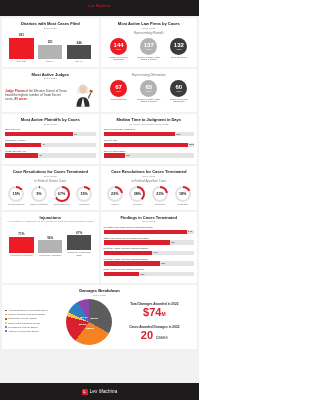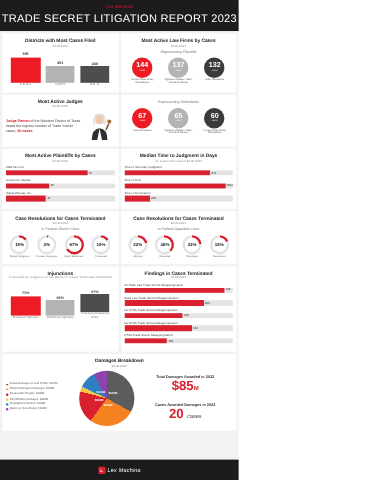--- a/index.html
+++ b/index.html
@@ -91,21 +91,20 @@
   .flogo span { color:#fff; font-size:3.5px; font-weight:bold; }
   .fname { color:#fff; font-size:4.5px; font-style:italic; letter-spacing:.2px; }
 </style>
 </head>
 <body>
 
 <div class="page">
 
   <div class="header">
     <div class="brandline">Lex Machina</div>
-    <div class="hdr-title">TRADE SECRET LITIGATION REPORT 2023</div>
   </div>
 
   <div class="body">
 
     <div class="row">
       <div class="card half">
         <div class="sec-title">Districts with Most Cases Filed</div>
         <div class="sec-sub">2018-2022</div>
         <div class="vbars" id="districtsBars">
             <div class="vbar-col">
@@ -431,21 +430,21 @@
             </div>
           <div class="pie" id="pieChart" style="background: conic-gradient(rgb(92, 92, 92) 0%, rgb(92, 92, 92) 33%, rgb(245, 130, 32) 33%, rgb(245, 130, 32) 60%, rgb(216, 32, 47) 60%, rgb(216, 32, 47) 79%, rgb(246, 195, 67) 79%, rgb(246, 195, 67) 82%, rgb(46, 127, 193) 82%, rgb(46, 127, 193) 92%, rgb(142, 68, 173) 92%, rgb(142, 68, 173) 100%);">
               <div class="pie-lab" style="left: 62.0504%; top: 42.8734%;">$503M</div>
               <div class="pie-lab" style="left: 53.054%; top: 63.6628%;">$838M</div>
               <div class="pie-lab" style="left: 36.8277%; top: 54.7423%;">$693M</div>
               <div class="pie-lab" style="left: 39.7944%; top: 40.4163%;">$214M</div>
             </div>
           <div class="totals">
             <div>
               <div class="tot-title">Total Damages Awarded in 2022</div>
-              <div class="tot-val"><span>$85</span><small>M</small></div>
+              <div class="tot-val"><span>$74</span><small>M</small></div>
             </div>
             <div>
               <div class="tot-title">Cases Awarded Damages in 2022</div>
               <div class="tot-val"><span>20</span> <span class="unit">cases</span></div>
             </div>
           </div>
         </div>
       </div>
     </div>
 

